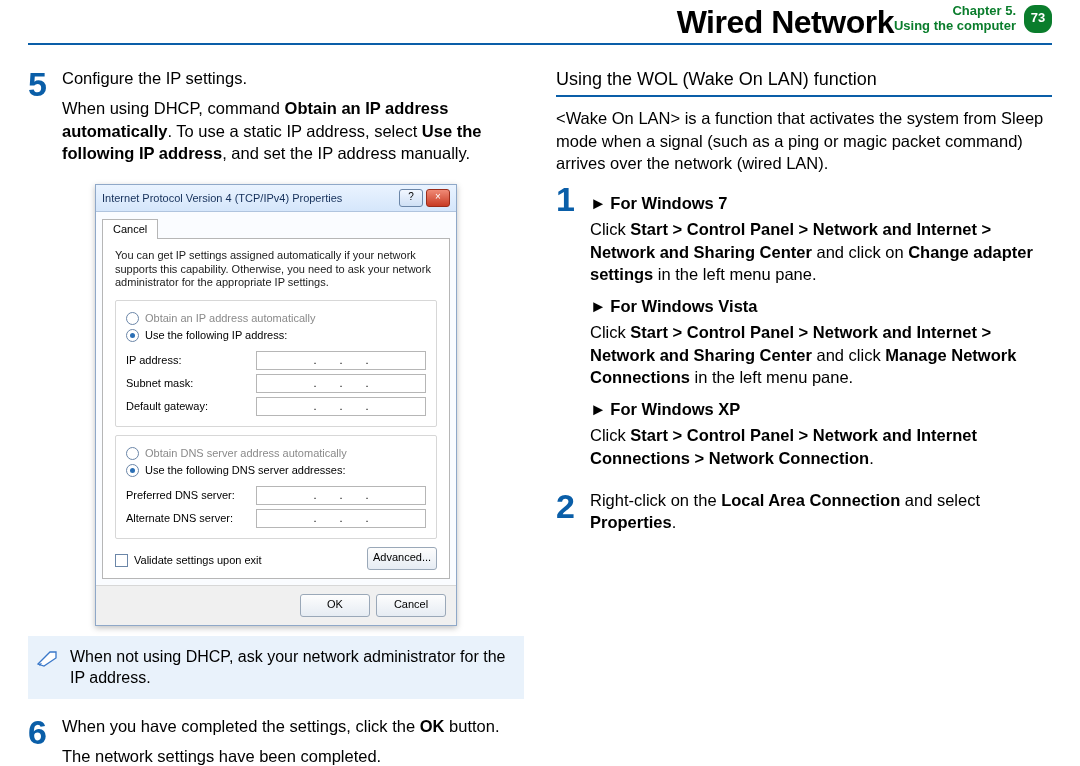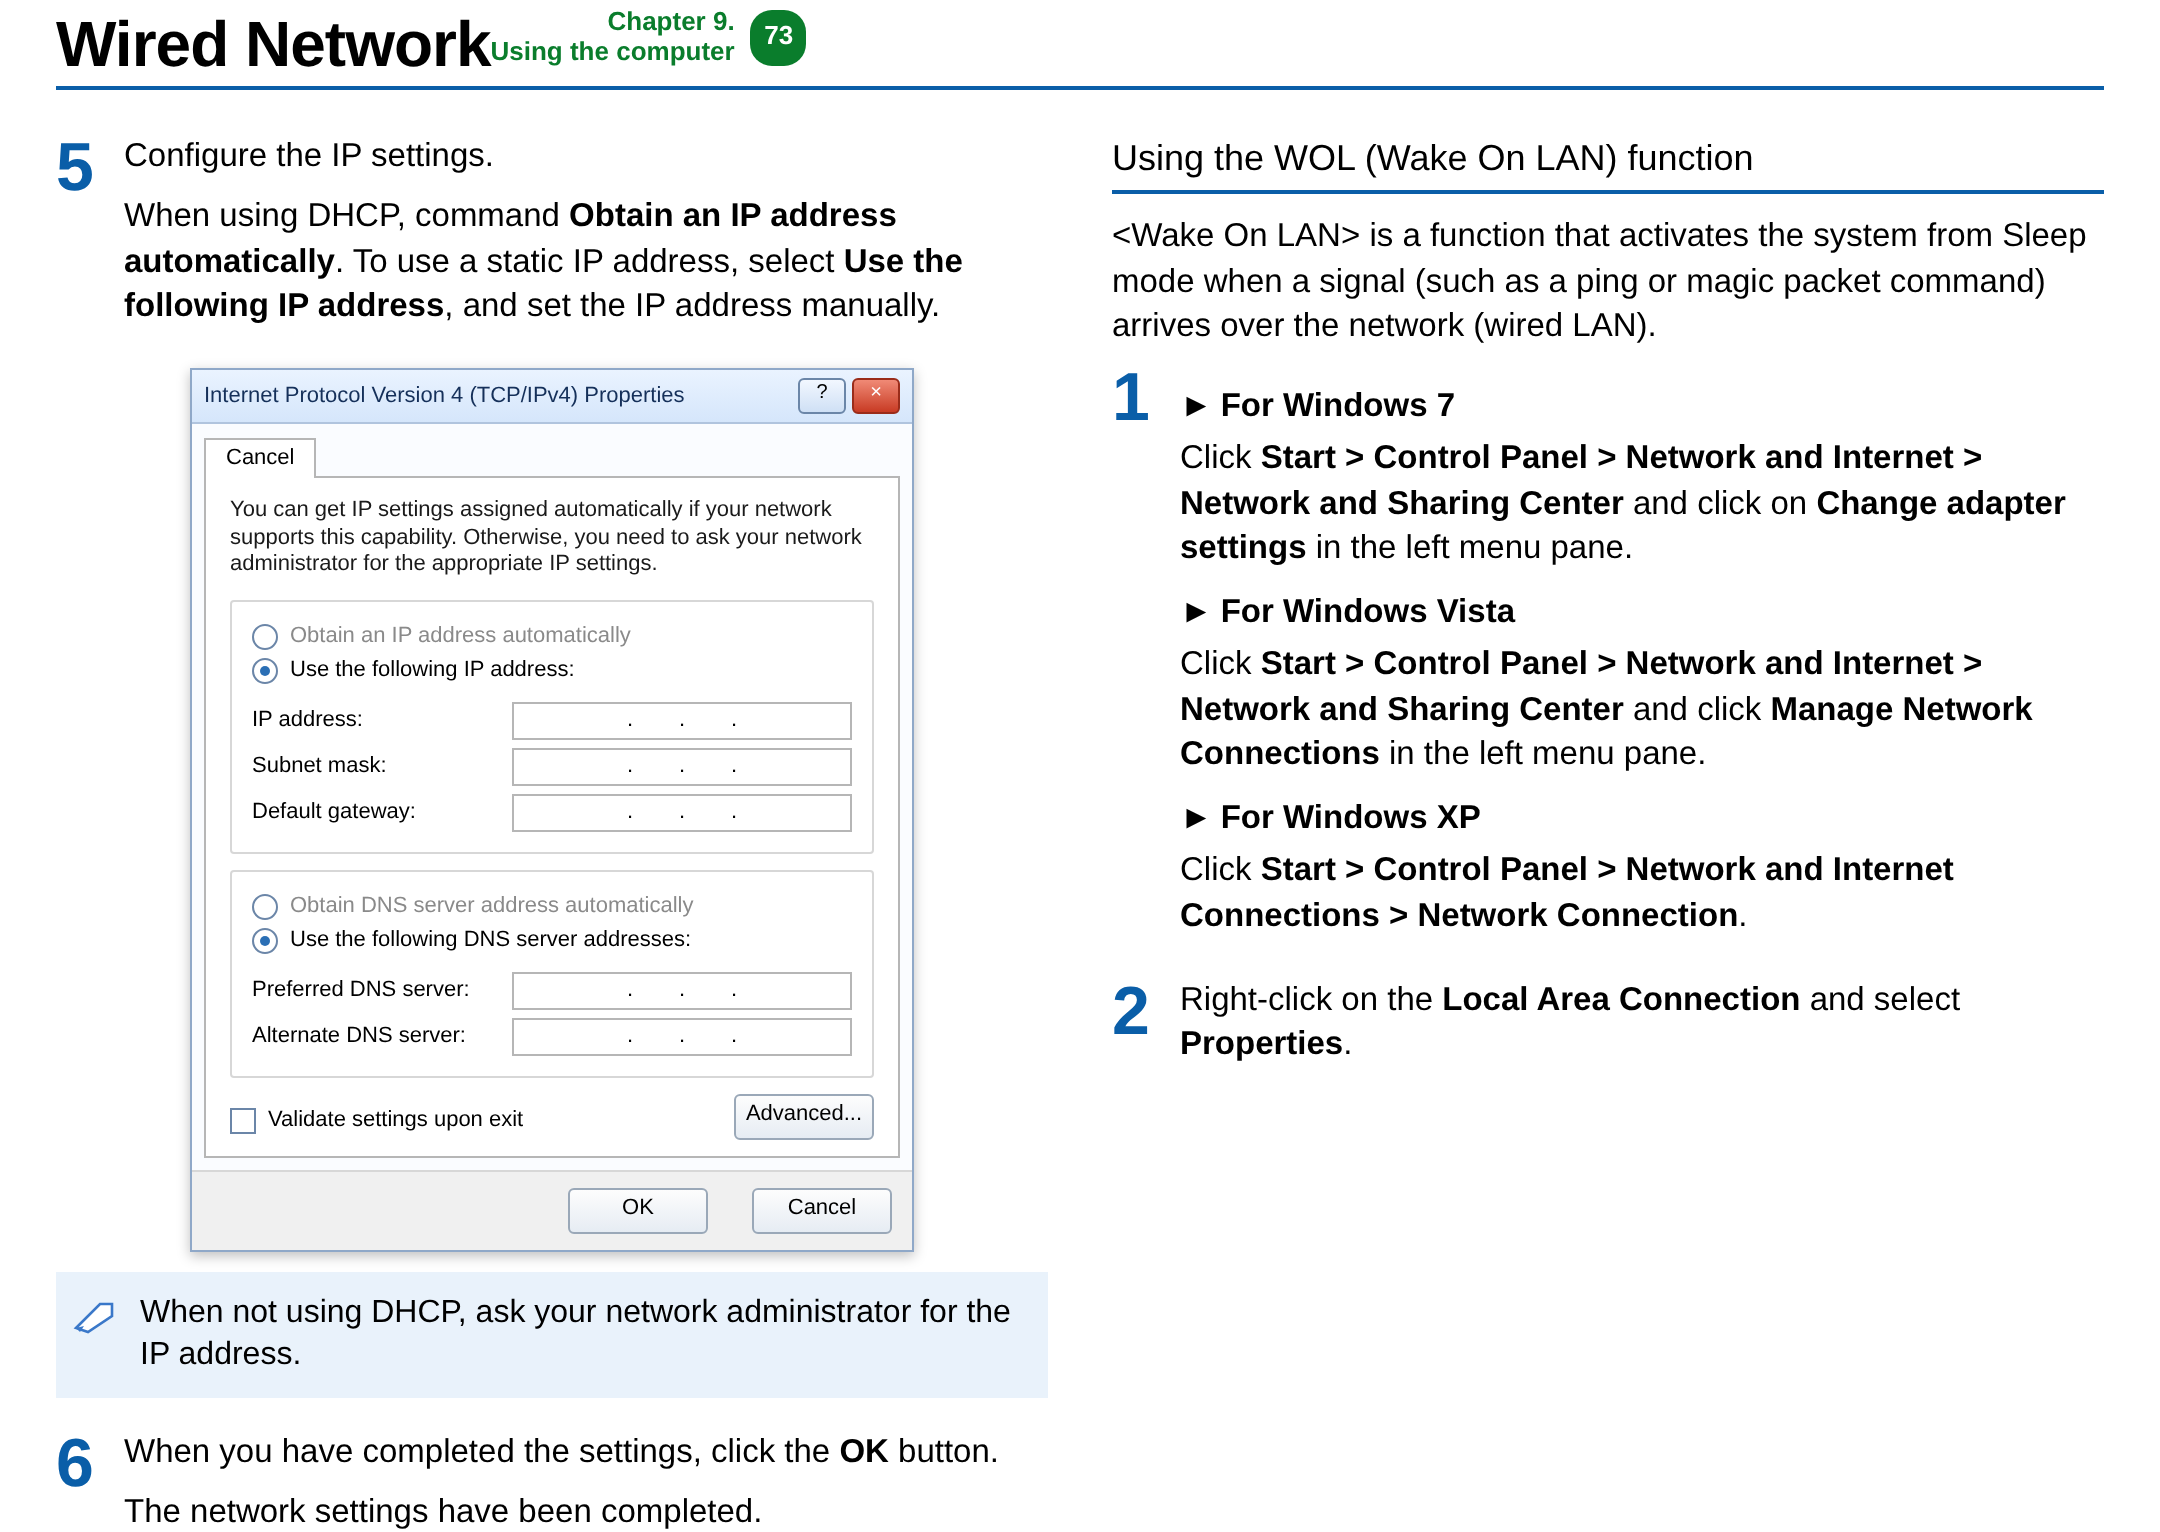--- a/index.html
+++ b/index.html
@@ -16,21 +16,21 @@
   .page {
     position: relative;
     width: 1080px;
     height: 766px;
     padding: 0 28px 10px 28px;
     box-sizing: border-box;
   }
   .header {
     display: flex;
     align-items: flex-start;
-    justify-content: flex-start;
+    justify-content: flex-end;
     border-bottom: 2px solid #0a5ea8;
     padding-top: 4px;
     padding-bottom: 2px;
   }
   .title {
     font-size: 32px;
     font-weight: 700;
     letter-spacing: -0.5px;
   }
   .chapter-block {
@@ -208,32 +208,31 @@
   .adv-row { display:flex; justify-content:space-between; align-items:center; margin-top:6px; }
   .btn {
     min-width: 68px;
     height: 21px;
     border: 1px solid #9aa8b8;
     background: linear-gradient(#fdfdfd,#e6ecf3);
     border-radius: 3px;
     font-size: 11px;
     line-height: 19px;
     text-align: center;
-    margin-left: 16px;
   }
 </style>
 </head>
 <body>
 
 <div class="page">
   <div class="header">
     <div class="title">Wired Network</div>
     <div class="chapter-block">
       <div class="chapter-lines">
-        <div>Chapter 9.</div>
+        <div>Chapter 5.</div>
         <div>Using the computer</div>
       </div>
       <div class="page-badge">73</div>
     </div>
   </div>
 
   <div class="columns">
 
     <div class="col">
       <div class="step">

